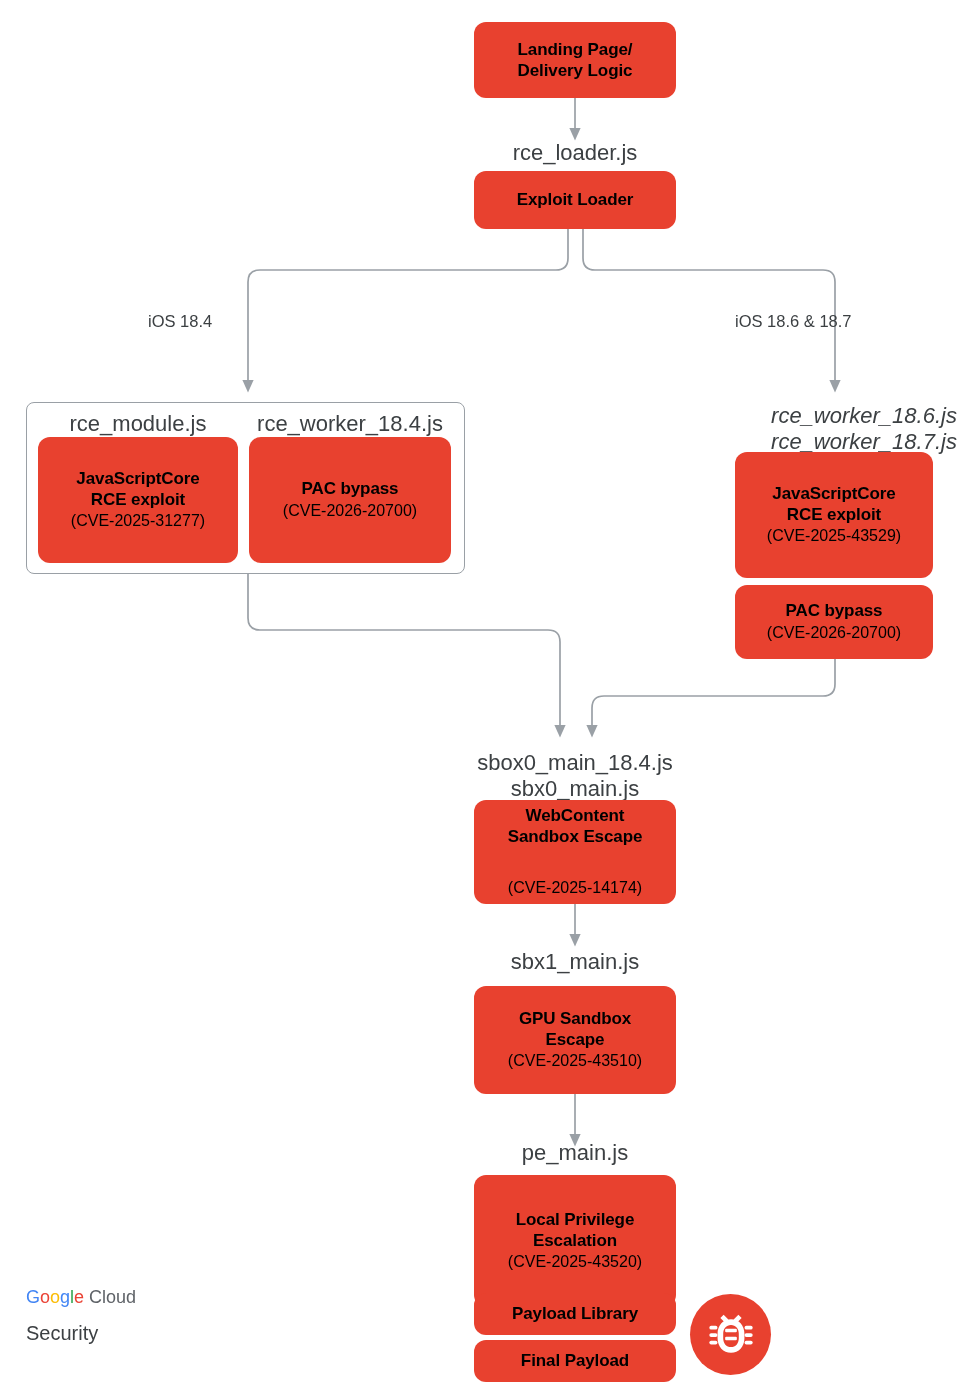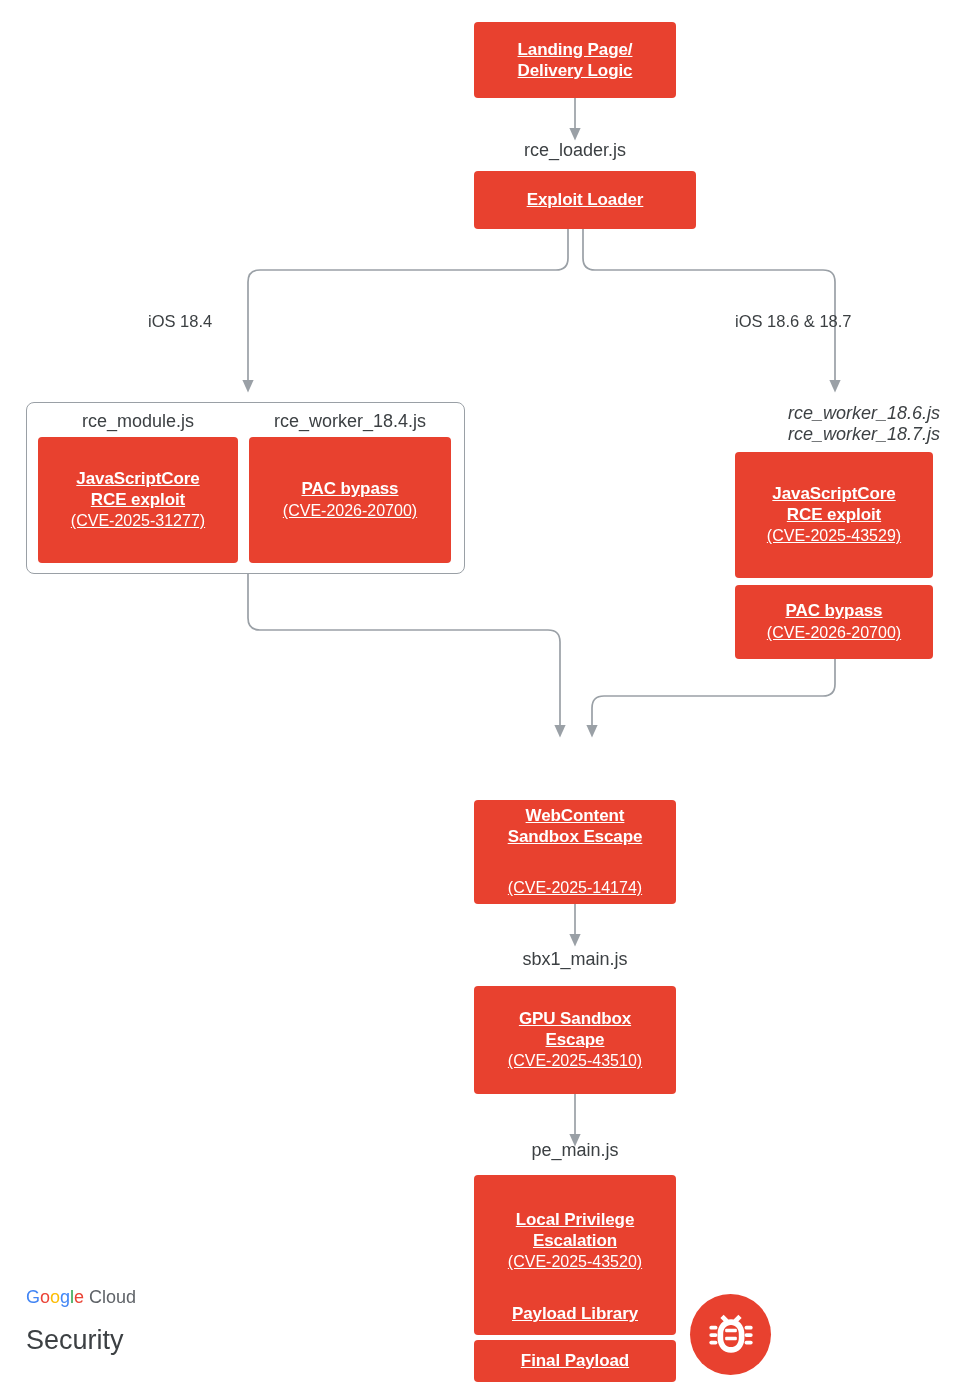--- a/index.html
+++ b/index.html
@@ -5,49 +5,49 @@
   html,body{margin:0;padding:0;background:#ffffff;}
   body{
     width:959px;height:1400px;position:relative;overflow:hidden;
     font-family:"Liberation Sans","DejaVu Sans",sans-serif;
     color:#3c4043;
   }
   .canvas{position:absolute;inset:0;}
   svg.wires{position:absolute;left:0;top:0;width:959px;height:1400px;pointer-events:none;}
 
   .node{
-    position:absolute;background:#E8412F;border-radius:4px;
-    color:#ffffff;display:flex;flex-direction:column;
+    position:absolute;background:#E8412F;border-radius:12px;
+    color:#000000;display:flex;flex-direction:column;
     align-items:center;justify-content:center;text-align:center;
-    box-sizing:border-box;padding:6px 8px;text-decoration:underline;
+    box-sizing:border-box;padding:6px 8px;
   }
   .node .t{font-weight:bold;font-size:17px;line-height:1.25;letter-spacing:-0.1px;}
   .node .cve{font-weight:normal;font-size:16px;line-height:1.3;margin-top:1px;}
 
   .filelabel{
-    position:absolute;font-size:18px;color:#3c4043;text-align:center;
+    position:absolute;font-size:22px;color:#3c4043;text-align:center;
     line-height:1.18;white-space:pre-line;
   }
   .branchlabel{
     position:absolute;font-size:16.5px;color:#3c4043;text-align:left;white-space:nowrap;
   }
 
   .groupbox{
     position:absolute;border:1.6px solid #9aa0a6;border-radius:8px;background:#fff;
     box-sizing:border-box;
   }
 
   
   .logo{position:absolute;left:26px;top:1284px;}
   .gc{font-size:18px;line-height:26px;letter-spacing:0px;white-space:nowrap;font-weight:400;}
   .gc span{font-weight:400;}
   .g1{color:#4285F4}.g2{color:#EA4335}.g3{color:#FBBC05}.g4{color:#4285F4}
   .g5{color:#34A853}.g6{color:#EA4335}
   .cloudword{color:#5f6368;}
-  .sec{font-size:27px;line-height:38px;color:#3c4043;margin-top:11px;font-weight:400;}
+  .sec{font-size:20px;line-height:38px;color:#3c4043;margin-top:4px;font-weight:400;}
 
   .bugbadge{
     position:absolute;left:690px;top:1294px;width:81px;height:81px;border-radius:50%;
     background:#E8412F;display:flex;align-items:center;justify-content:center;
   }
 </style>
 </head>
 <body>
 
 <div class="canvas">
@@ -80,21 +80,21 @@
     </g>
   </svg>
 
   <div class="node" style="left:474px;top:22px;width:202px;height:76px;">
     <div class="t" style="white-space:pre-line">Landing Page/
 Delivery Logic</div>
   </div>
 
   <div class="filelabel" style="left:455px;top:140px;width:240px;">rce_loader.js</div>
 
-  <div class="node" style="left:474px;top:171px;width:222px;height:58px;">
+  <div class="node" style="left:474px;top:171px;width:202px;height:58px;">
     <div class="t">Exploit Loader</div>
   </div>
 
   <div class="branchlabel" style="left:148px;top:312px;width:200px;">iOS 18.4</div>
   <div class="branchlabel" style="left:735px;top:312px;width:200px;">iOS 18.6 &amp; 18.7</div>
 
   <div class="groupbox" style="left:26px;top:402px;width:439px;height:172px;"></div>
 
   <div class="filelabel" style="left:38px;top:411px;width:200px;">rce_module.js</div>
   <div class="filelabel" style="left:249px;top:411px;width:202px;">rce_worker_18.4.js</div>
@@ -117,20 +117,22 @@
     <div class="t" style="white-space:pre-line">JavaScriptCore
 RCE exploit</div>
     <div class="cve">(CVE-2025-43529)</div>
   </div>
 
   <div class="node" style="left:735px;top:585px;width:198px;height:74px;">
     <div class="t">PAC bypass</div>
     <div class="cve">(CVE-2026-20700)</div>
   </div>
 
+  <div class="filelabel" style="left:455px;top:750px;width:240px;">sbox0_main_18.4.js
+sbx0_main.js</div>
 
   <div class="node" style="left:474px;top:800px;width:202px;height:104px;gap:30px;">
     <div class="t" style="white-space:pre-line">WebContent
 Sandbox Escape</div>
     <div class="cve">(CVE-2025-14174)</div>
   </div>
 
   <div class="filelabel" style="left:455px;top:949px;width:240px;">sbx1_main.js</div>
 
   <div class="node" style="left:474px;top:986px;width:202px;height:108px;">

